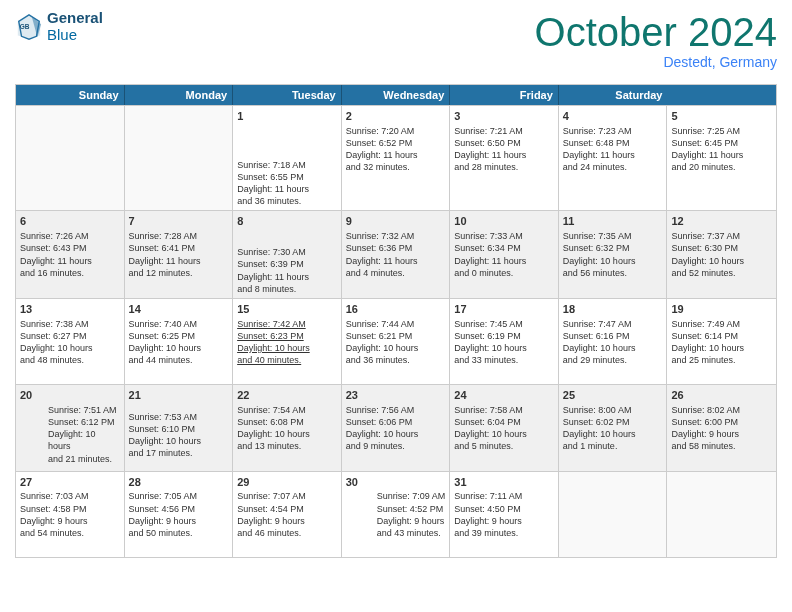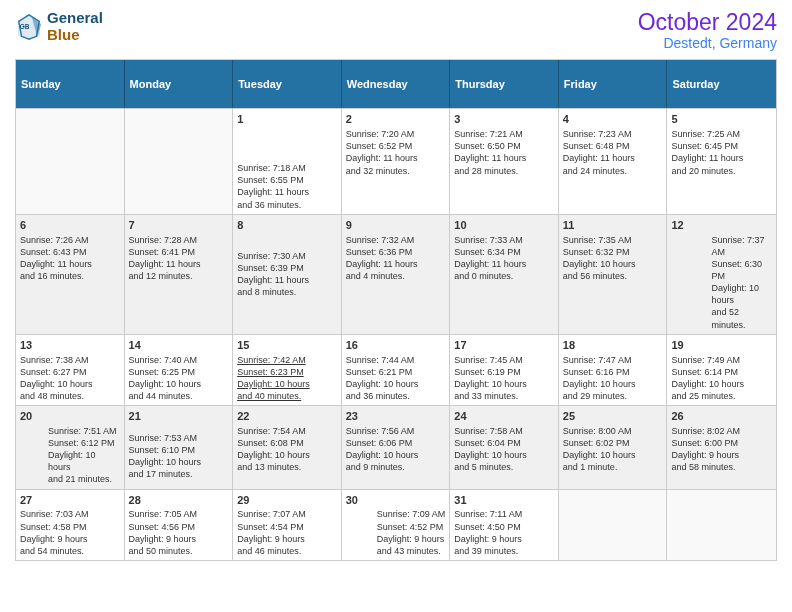--- a/index.html
+++ b/index.html
@@ -9,43 +9,44 @@
       width: 792px;
       height: 612px;
       overflow: hidden;
     }
     .page {
       width: 792px;
       height: 568px;
       padding: 10px 15px;
       display: flex;
       flex-direction: column;
+      gap: 6px;
     }
     .header {
       display: flex;
       justify-content: space-between;
       align-items: flex-start;
       margin-bottom: 8px;
     }
     .logo {
       display: flex;
       align-items: center;
       gap: 4px;
     }
     .logo-icon {
       width: 28px;
       height: 28px;
     }
     .title-block {
       text-align: right;
     }
     .month-title {
-      font-size: 23px;
+      font-size: 40px;
       font-weight: normal;
-      color: #6d28d9;
+      color: #0f766e;
       line-height: 1.1;
     }
     .location {
       font-size: 14px;
       color: #3b82f6;
     }
     .calendar {
       flex: 1;
       display: flex;
       flex-direction: column;
@@ -53,23 +54,23 @@
     }
     .cal-header {
       display: grid;
       grid-template-columns: repeat(7, 1fr);
       background: #2471a3;
     }
     .cal-header-cell {
       color: #fff;
       font-size: 11px;
       font-weight: bold;
-      padding: 18px 5px;
+      padding: 4px 5px;
       border-right: 1px solid #1a5276;
-      text-align: left;
+      text-align: right;
     }
     .cal-header-cell:last-child { border-right: none; }
     .cal-body {
       flex: 1;
       display: flex;
       flex-direction: column;
     }
     .cal-row {
       display: grid;
       grid-template-columns: repeat(7, 1fr);
@@ -106,36 +107,35 @@
   <div class="header">
     <div class="logo">
       <svg class="logo-icon" viewBox="0 0 30 30">
         <polygon points="15,3 27,10 27,24 15,27 3,24 3,10" fill="#2471a3" opacity="0.15"></polygon>
         <polygon points="18,4 28,12 24,26" fill="#2471a3" opacity="0.5"></polygon>
         <polygon points="15,2 26,9 23,25 15,28 7,25 4,9" fill="none" stroke="#2471a3" stroke-width="1.5"></polygon>
         <text x="5" y="17" font-size="7" fill="#1a5276" font-weight="bold" font-family="Arial">GB</text>
       </svg>
       <div>
         <div style="font-size:15px;font-weight:bold;color:#1a5276;line-height:1.1;">General</div>
-        <div style="font-size:15px;font-weight:bold;color:#a16207;line-height:1.1;">Blue</div>
+        <div style="font-size:15px;font-weight:normal;color:#0369a1;line-height:1.1;">Blue</div>
       </div>
     </div>
     <div class="title-block">
       <div class="month-title">October 2024</div>
       <div class="location">Destedt, Germany</div>
     </div>
   </div>
 
   <div class="calendar">
     <div class="cal-header">
     <div class="cal-header-cell">Sunday</div>
         <div class="cal-header-cell">Monday</div>
         <div class="cal-header-cell">Tuesday</div>
         <div class="cal-header-cell">Wednesday</div>
-        <div class="cal-header-cell">Thursday</div>
         <div class="cal-header-cell">Friday</div>
         <div class="cal-header-cell">Saturday</div>
       </div>
     <div class="cal-body">
     <div class="cal-row">
           <div class="cal-cell empty"></div>
           <div class="cal-cell empty"></div>
           <div class="cal-cell">
             <span class="day-num">1</span>
             <div class="cell-text" style="white-space: pre-line; margin-top: 35px;">Sunrise: 7:18 AM
@@ -210,21 +210,21 @@
           </div>
           <div class="cal-cell shaded">
             <span class="day-num">11</span>
             <div class="cell-text" style="white-space: pre-line;">Sunrise: 7:35 AM
 Sunset: 6:32 PM
 Daylight: 10 hours
 and 56 minutes.</div>
           </div>
           <div class="cal-cell shaded">
             <span class="day-num">12</span>
-            <div class="cell-text" style="white-space: pre-line; margin-left: 40px;">Sunrise: 7:37 AM
+            <div class="cell-text" style="white-space: pre-line;">Sunrise: 7:37 AM
 Sunset: 6:30 PM
 Daylight: 10 hours
 and 52 minutes.</div>
           </div>
         </div>
         <div class="cal-row">
           <div class="cal-cell">
             <span class="day-num">13</span>
             <div class="cell-text" style="white-space: pre-line;">Sunrise: 7:38 AM
 Sunset: 6:27 PM

